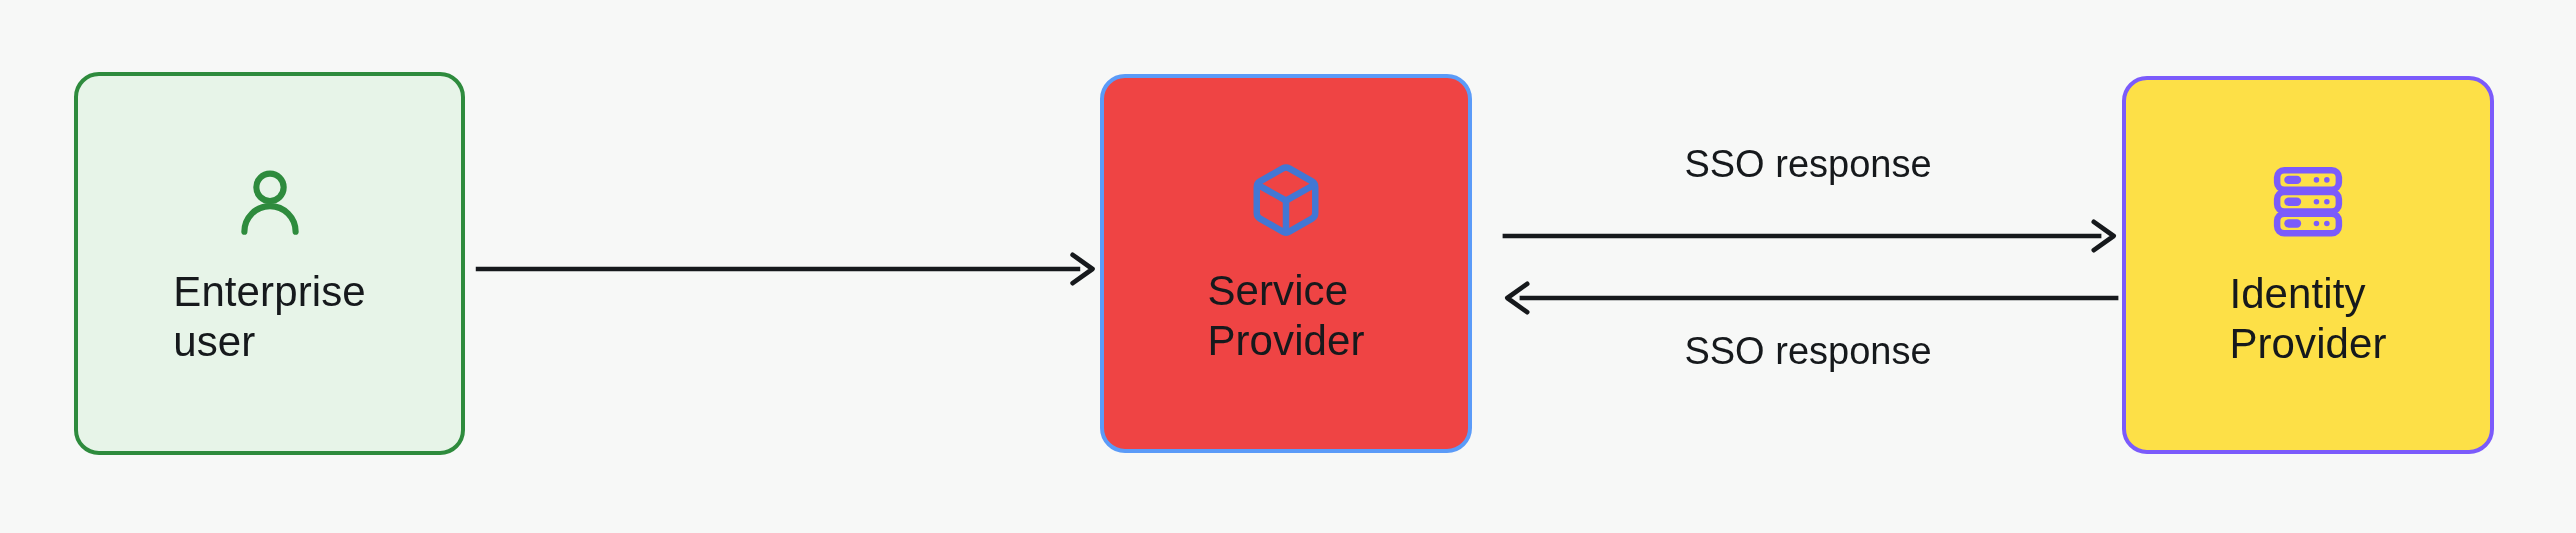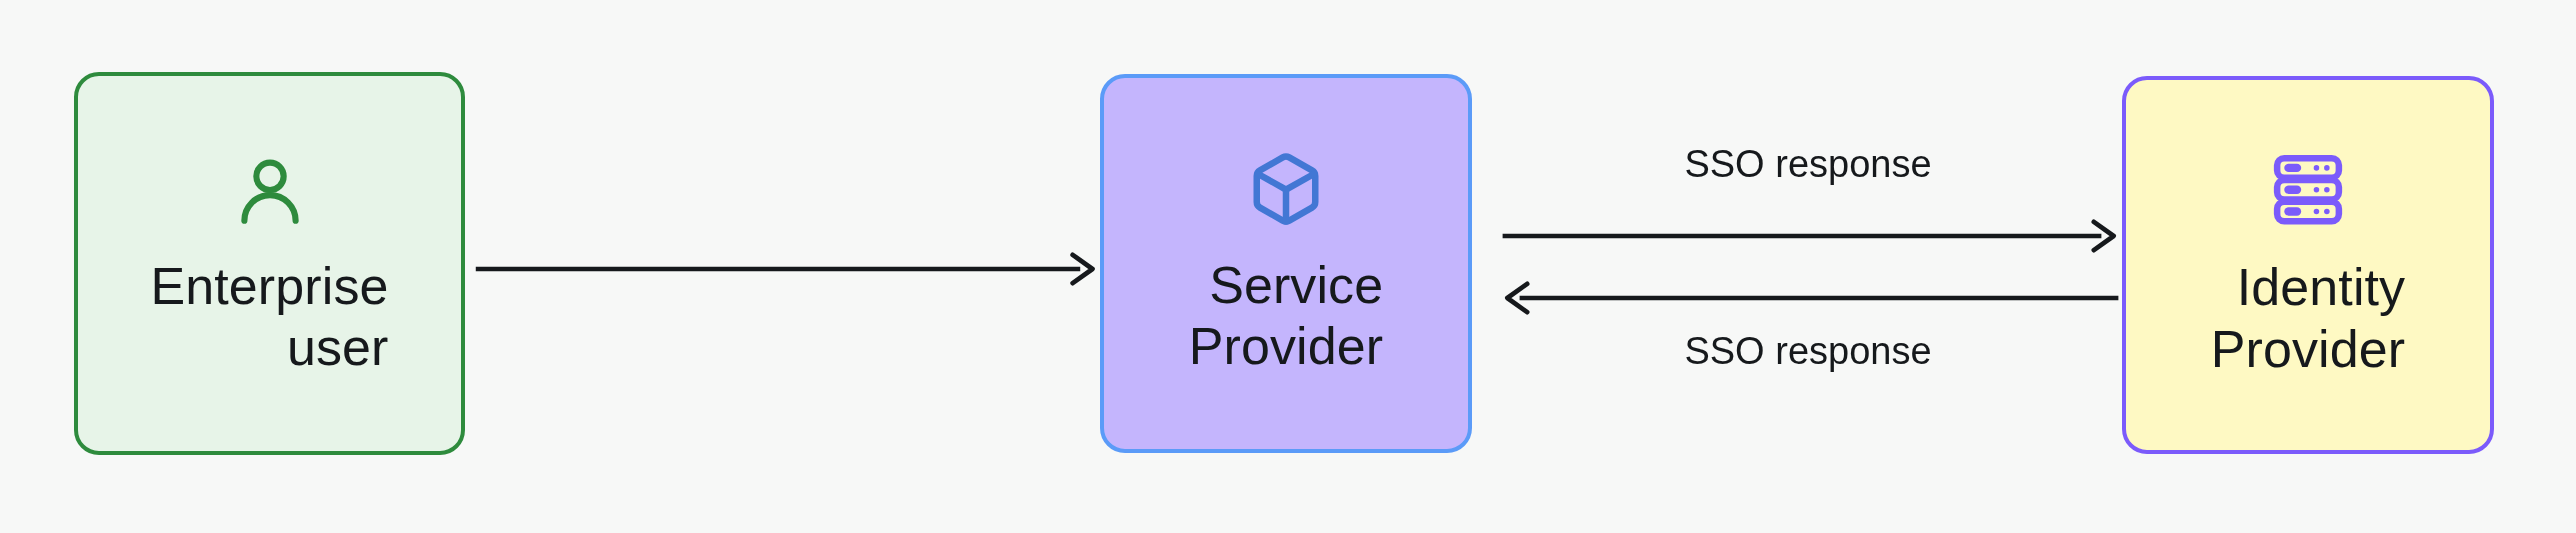--- a/index.html
+++ b/index.html
@@ -33,43 +33,43 @@
     justify-content: center;
   }
 
   .node-icon {
     display: block;
     line-height: 0;
     margin-bottom: 29px;
   }
 
   .node-label {
-    font-size: 52px;
+    font-size: 42px;
     line-height: 1.18;
     color: #16191c;
-    text-align: right;
+    text-align: left;
     letter-spacing: 0.1px;
     white-space: pre-line;
     font-weight: 400;
   }
 
   
   #node-enterprise-user {
     left: 74px;  top: 72px;  width: 391px;  height: 383px;
     background: #e7f4e8;
     border-color: #2e8b3d;
   }
   #node-service-provider {
     left: 1100px; top: 74px; width: 372px; height: 379px;
-    background: #c4b5fd;
+    background: #ef4444;
     border-color: #5b9bf8;
   }
   #node-identity-provider {
     left: 2122px; top: 76px; width: 372px; height: 378px;
-    background: #fef9c3;
+    background: #fde047;
     border-color: #7b5bfb;
   }
 
   
   #node-enterprise-user .node-icon { margin-bottom: 25px; }
   #node-service-provider .node-icon { margin-bottom: 27px; }
   #node-identity-provider .node-icon { margin-bottom: 29px; }
 
   
   .connector {

